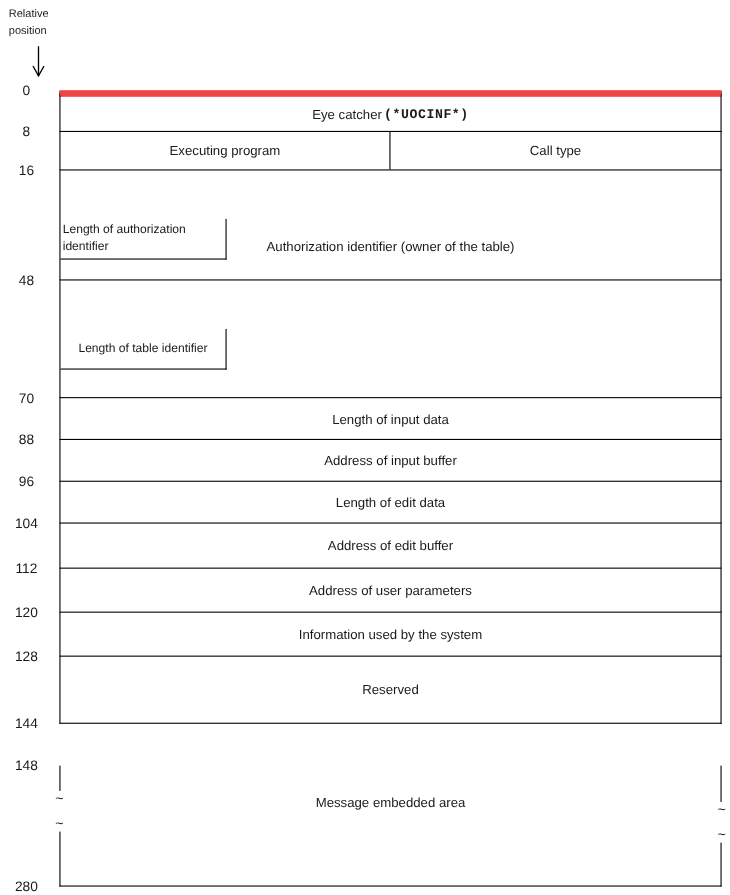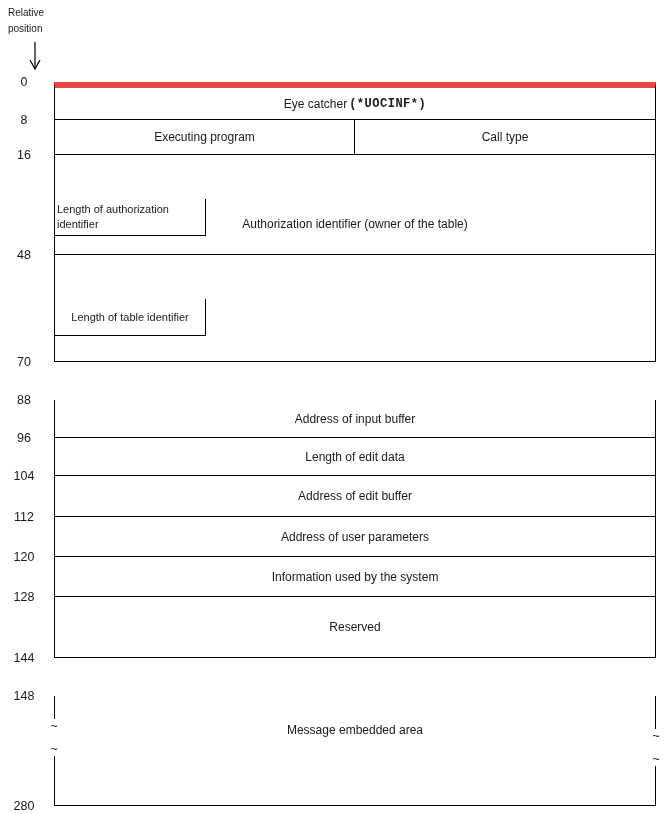--- a/index.html
+++ b/index.html
@@ -125,20 +125,21 @@
 
   <div class="row" style="top:155px;height:100px">
     <div class="mini-box">Length of authorization identifier</div>
     <div class="sub-label h63">Authorization identifier (owner of the table)</div>
   </div>
 
   <div class="row" style="top:255px;height:107px">
     <div class="mini-box">Length of table identifier</div>
   </div>
 
+  <div class="row center" style="top:362px;height:38px">Length of input data</div>
   <div class="row center" style="top:400px;height:38px">Address of input buffer</div>
   <div class="row center" style="top:438px;height:38px">Length of edit data</div>
   <div class="row center" style="top:476px;height:41px">Address of edit buffer</div>
   <div class="row center" style="top:517px;height:40px">Address of user parameters</div>
   <div class="row center" style="top:557px;height:40px">Information used by the system</div>
   <div class="row center" style="top:597px;height:61px">Reserved</div>
 
 
   <div class="row no-sides" style="top:696px;height:110px">
     <div class="vseg" style="left:0;top:0;height:30px"></div>

